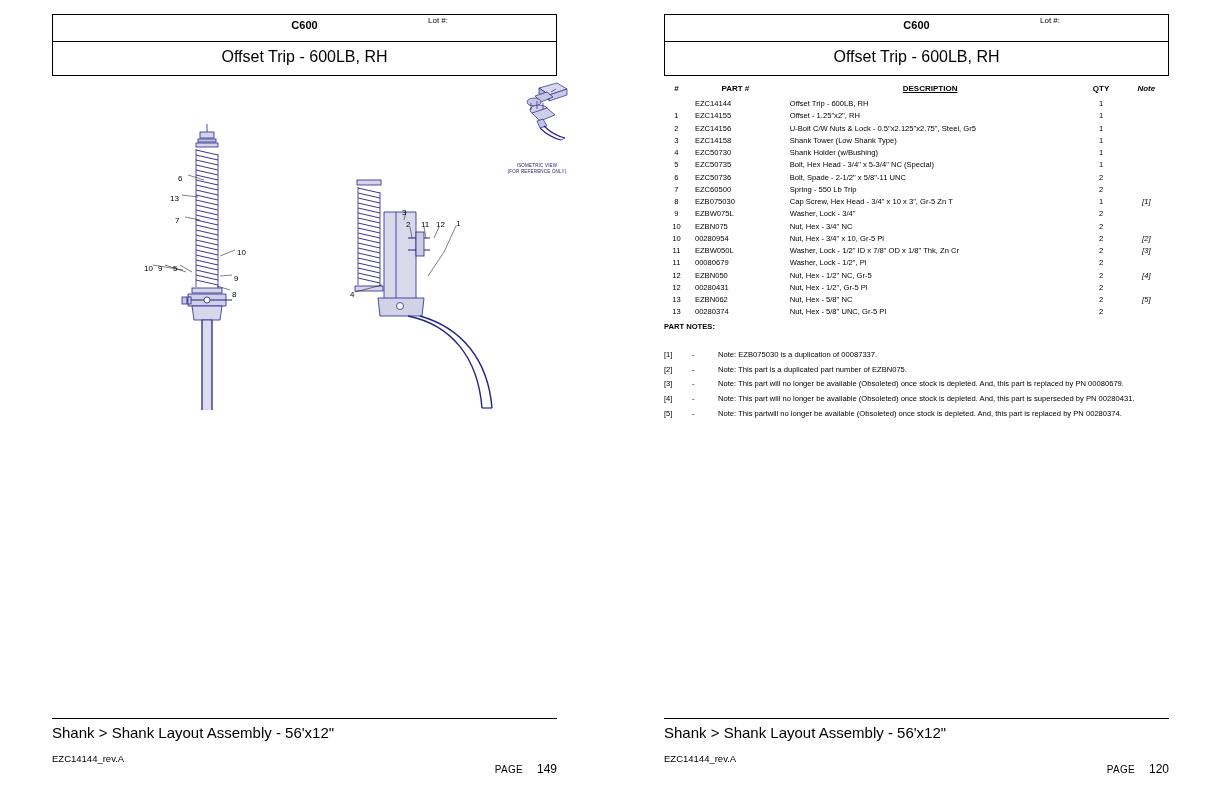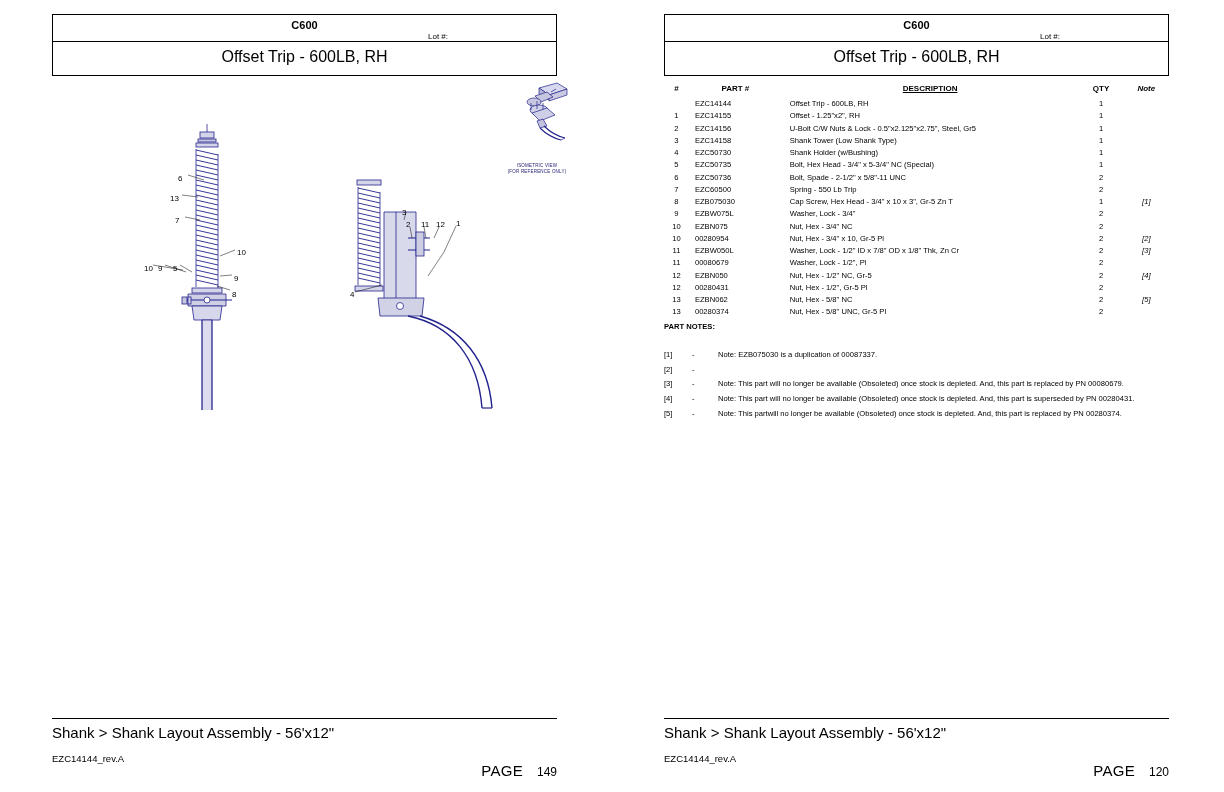--- a/index.html
+++ b/index.html
@@ -43,21 +43,21 @@
     position: absolute;
     left: 0; right: 0;
     top: 4px;
     text-align: center;
     font-size: 11px;
     font-weight: bold;
   }
   .header-lot {
     position: absolute;
     left: 375px;
-    top: 17px;
+    top: 1px;
     font-size: 8px;
   }
   .header-title {
     position: absolute;
     left: 0; right: 0;
     top: 33px;
     text-align: center;
     font-size: 16px;
   }
 
@@ -82,21 +82,21 @@
     font-size: 9.5px;
   }
   .footer-page {
     position: absolute;
     right: 55px;
     top: 762px;
     font-size: 9px;
     white-space: nowrap;
   }
   .footer-page .pg-word {
-    font-size: 15px;
+    font-size: 10px;
     letter-spacing: .3px;
   }
   .footer-page .pg-num {
     font-size: 12px;
     margin-left: 14px;
   }
 
   
   .illus {
     position: absolute;
@@ -474,20 +474,21 @@
 
   <div class="notes-list">
     <div class="note-row">
       <div class="note-tag">[1]</div>
       <div class="note-dash">-</div>
       <div class="note-text">Note: EZB075030 is a duplication of 00087337.</div>
     </div>
     <div class="note-row">
       <div class="note-tag">[2]</div>
       <div class="note-dash">-</div>
+      <div class="note-text">Note: This part is a duplicated part number of EZBN075.</div>
     </div>
     <div class="note-row">
       <div class="note-tag">[3]</div>
       <div class="note-dash">-</div>
       <div class="note-text">Note: This part will no longer be available (Obsoleted) once stock is depleted. And, this part is replaced by PN 00080679.</div>
     </div>
     <div class="note-row">
       <div class="note-tag">[4]</div>
       <div class="note-dash">-</div>
       <div class="note-text">Note: This part will no longer be available (Obsoleted) once stock is depleted. And, this part is superseded by PN 00280431.</div>

